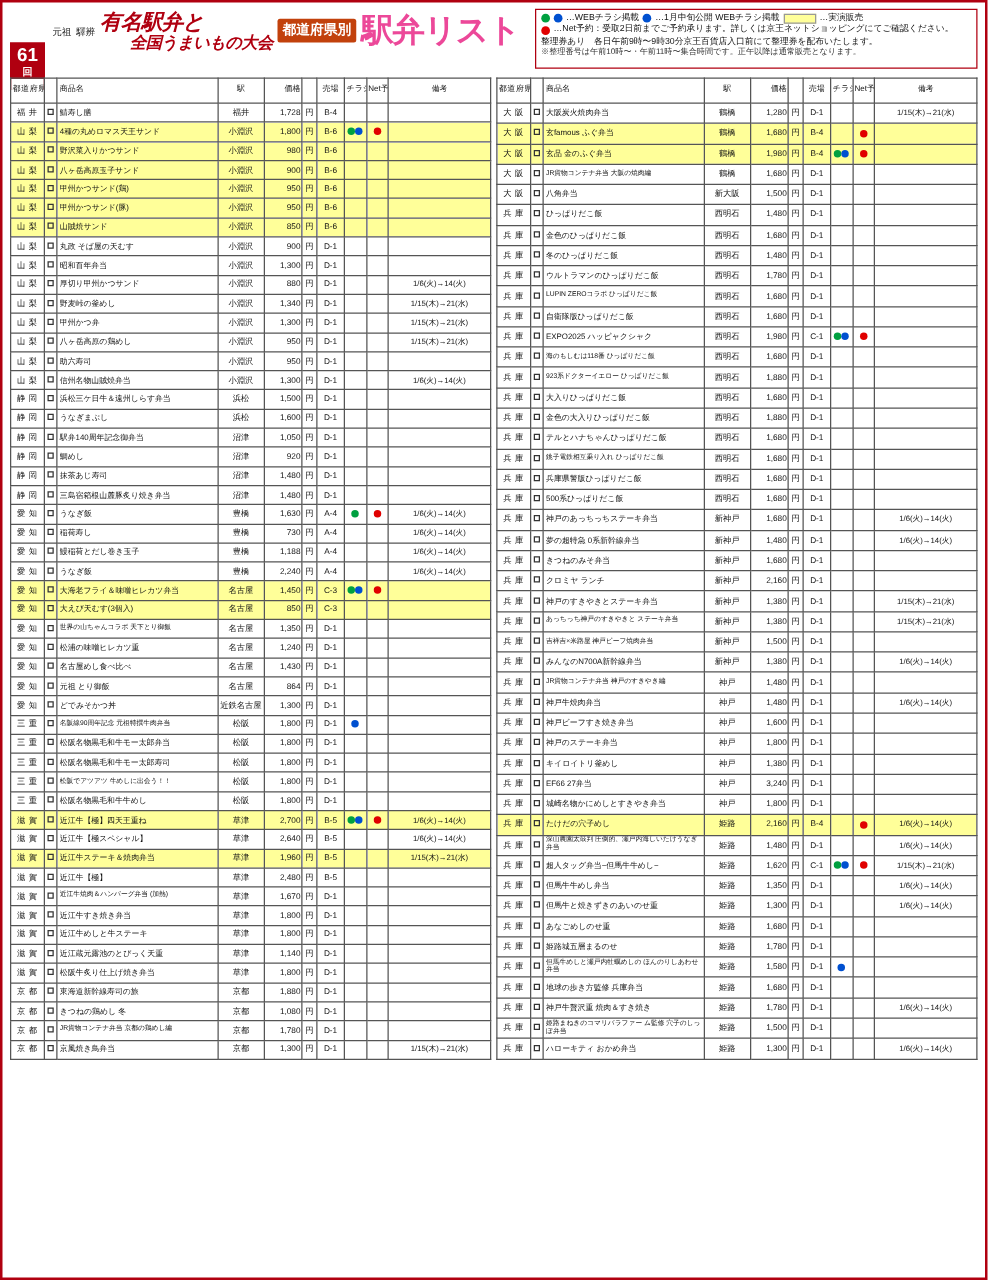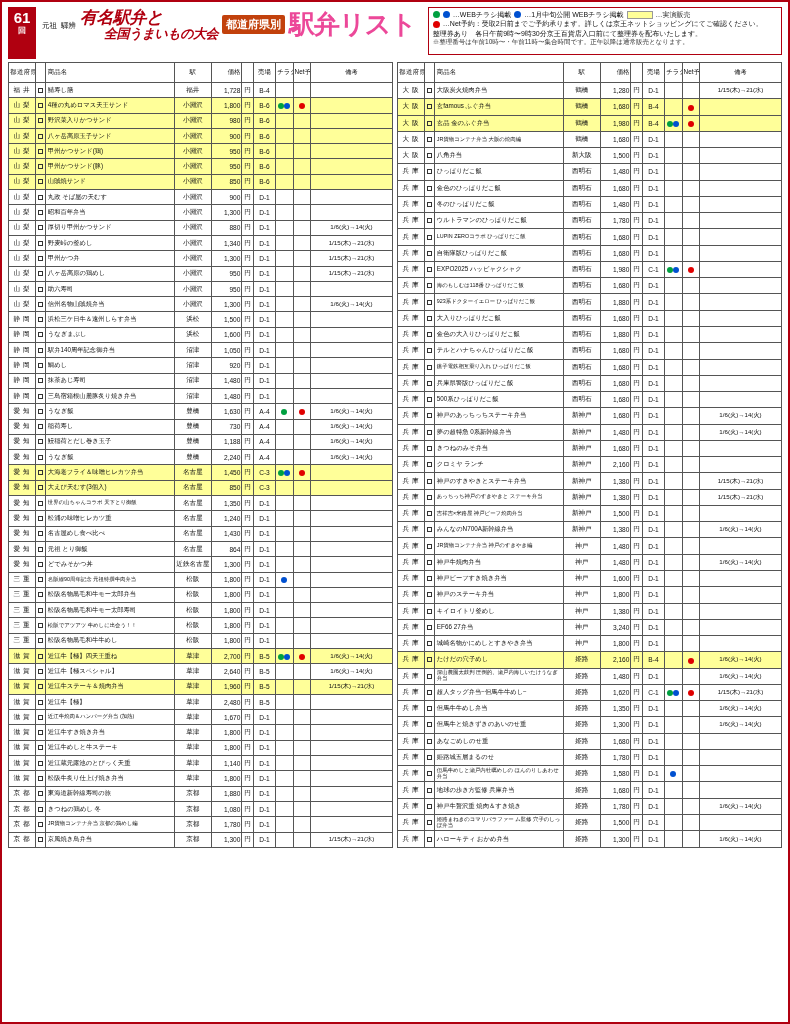--- a/index.html
+++ b/index.html
@@ -21,30 +21,31 @@
   }
   
   .header {
     display: flex;
     align-items: flex-start;
     gap: 6px;
     height: 52px;
     margin-bottom: 3px;
   }
   .badge {
-    width: 28px; height: 52px;
+    width: 28px; height: 38px;
     border: 1px solid #b00010;
     background: #b00010;
     color: #fff;
     font-size: 8px;
     line-height: 1.05;
     text-align: center;
     padding-top: 2px;
     flex: 0 0 auto;
     font-weight: bold;
+    margin-top: 27px;
   }
   .badge .num { font-size: 15px; display:block; line-height: 1.1; }
   .badge .kai { font-size: 8px; display:block; }
   .title-block {
     display: flex; align-items: center; gap: 4px; flex: 0 0 auto;
   }
   .t-small {
     font-size: 7.5px; line-height: 1.15; color: #111; padding-top: 3px;
   }
   .t-main {

